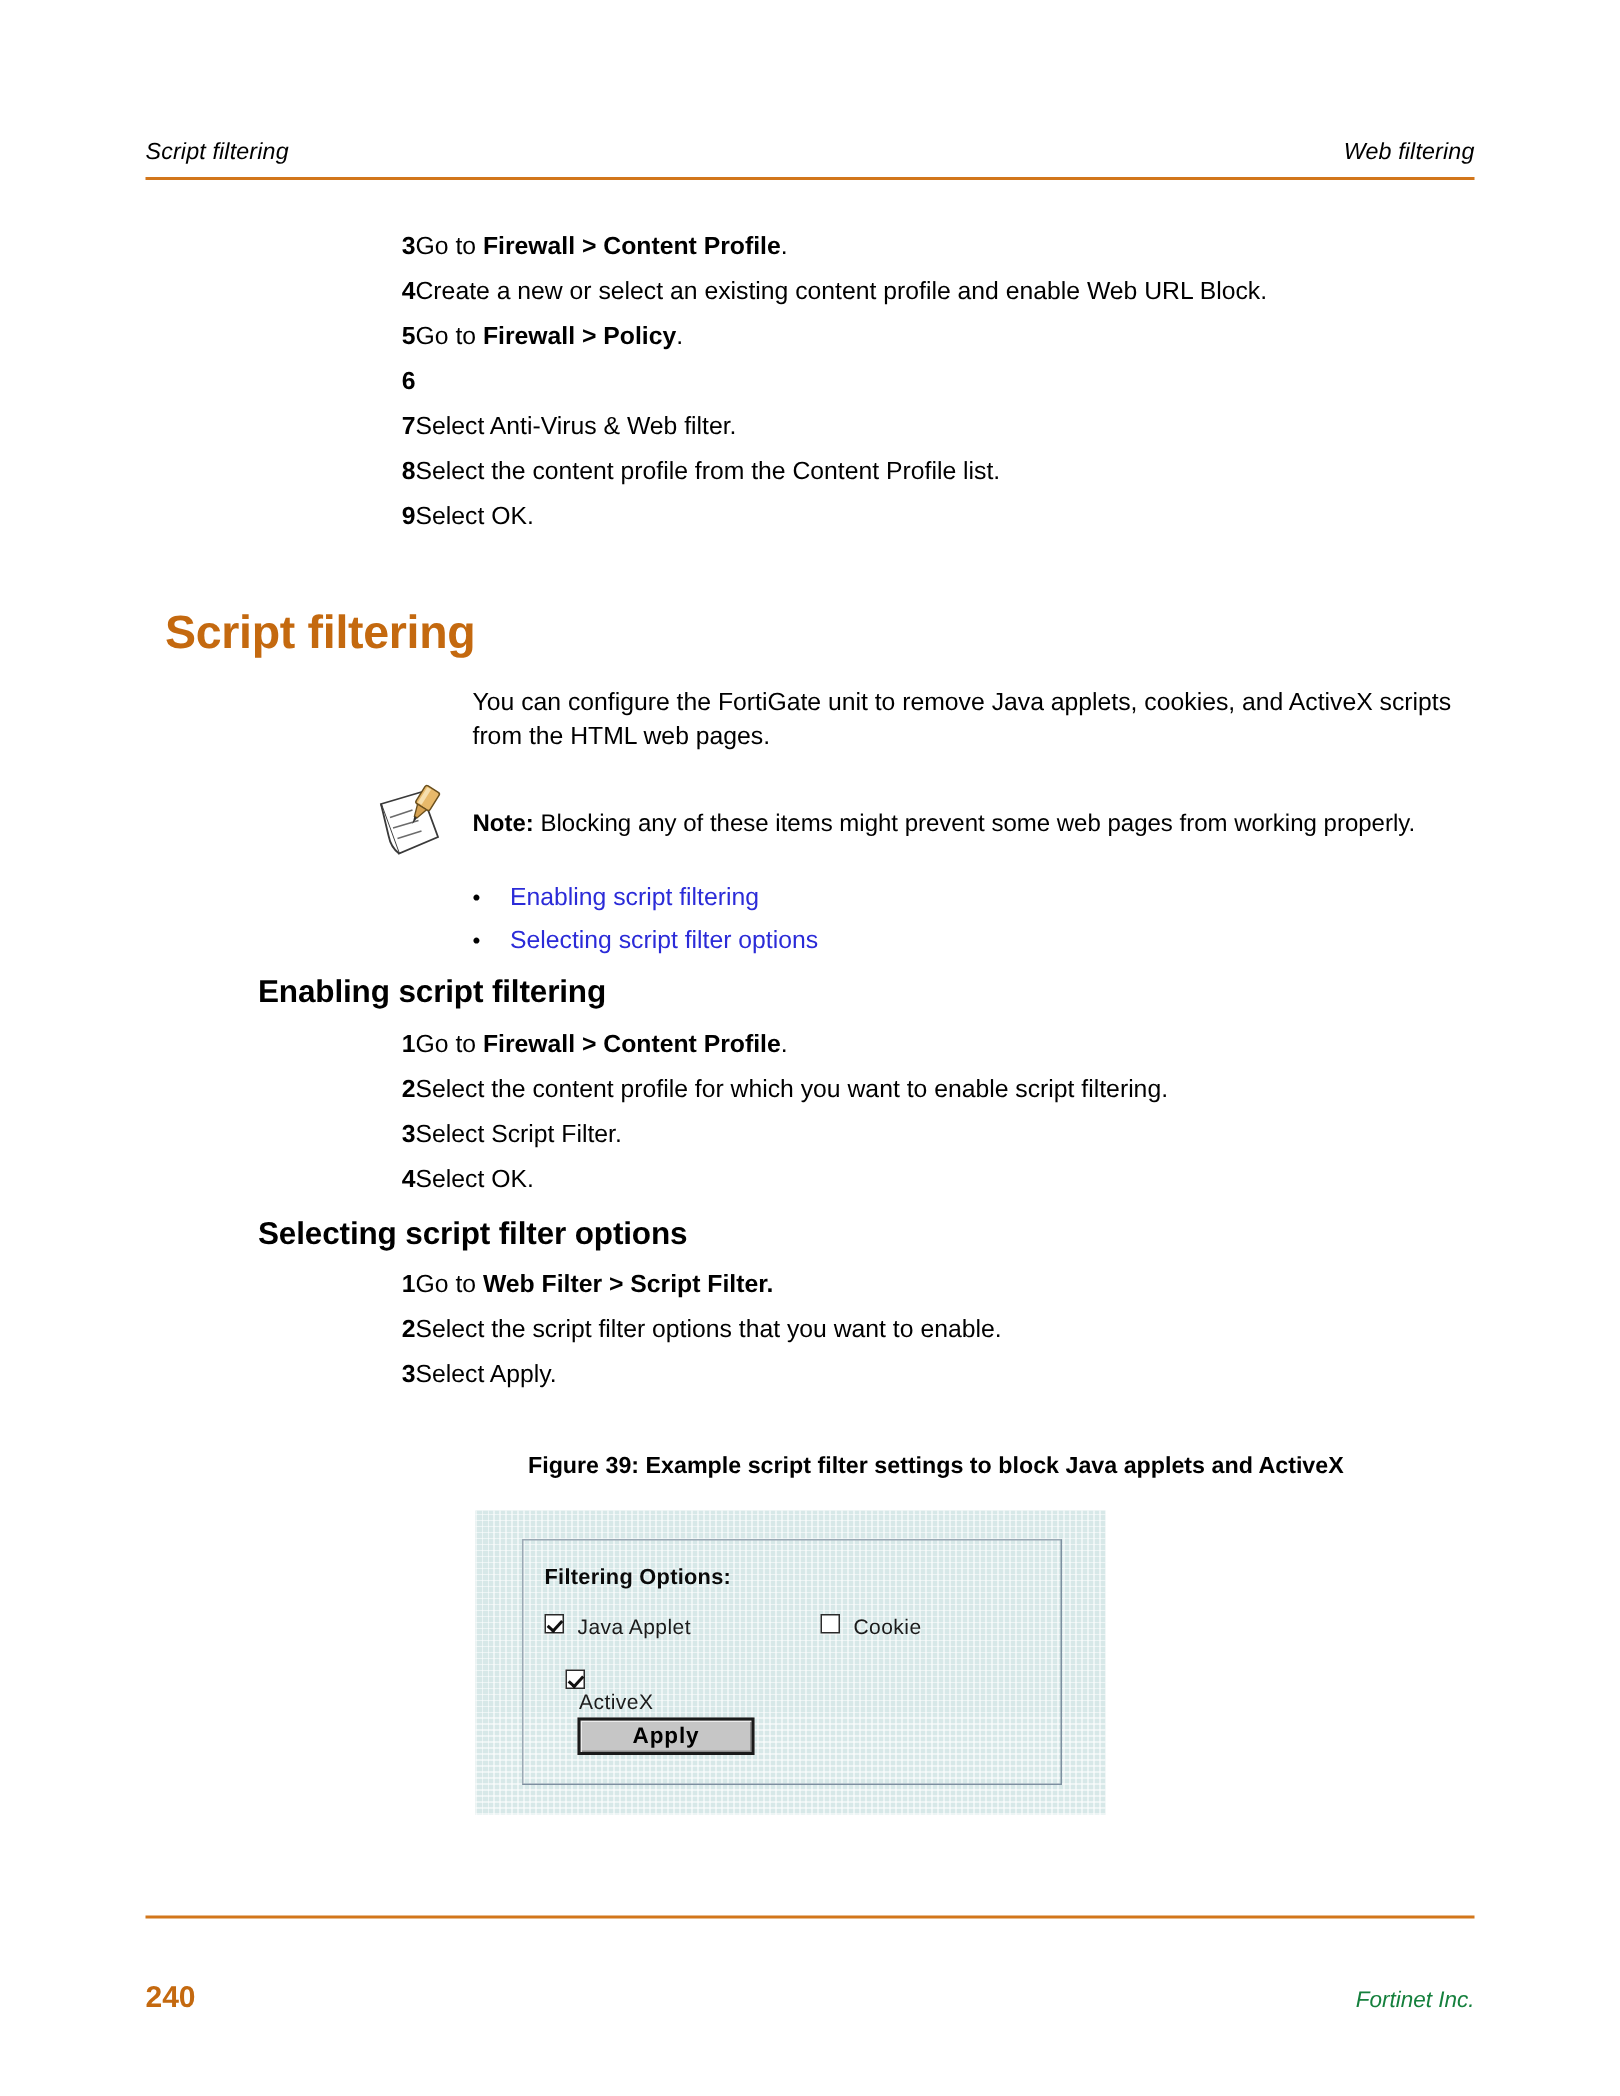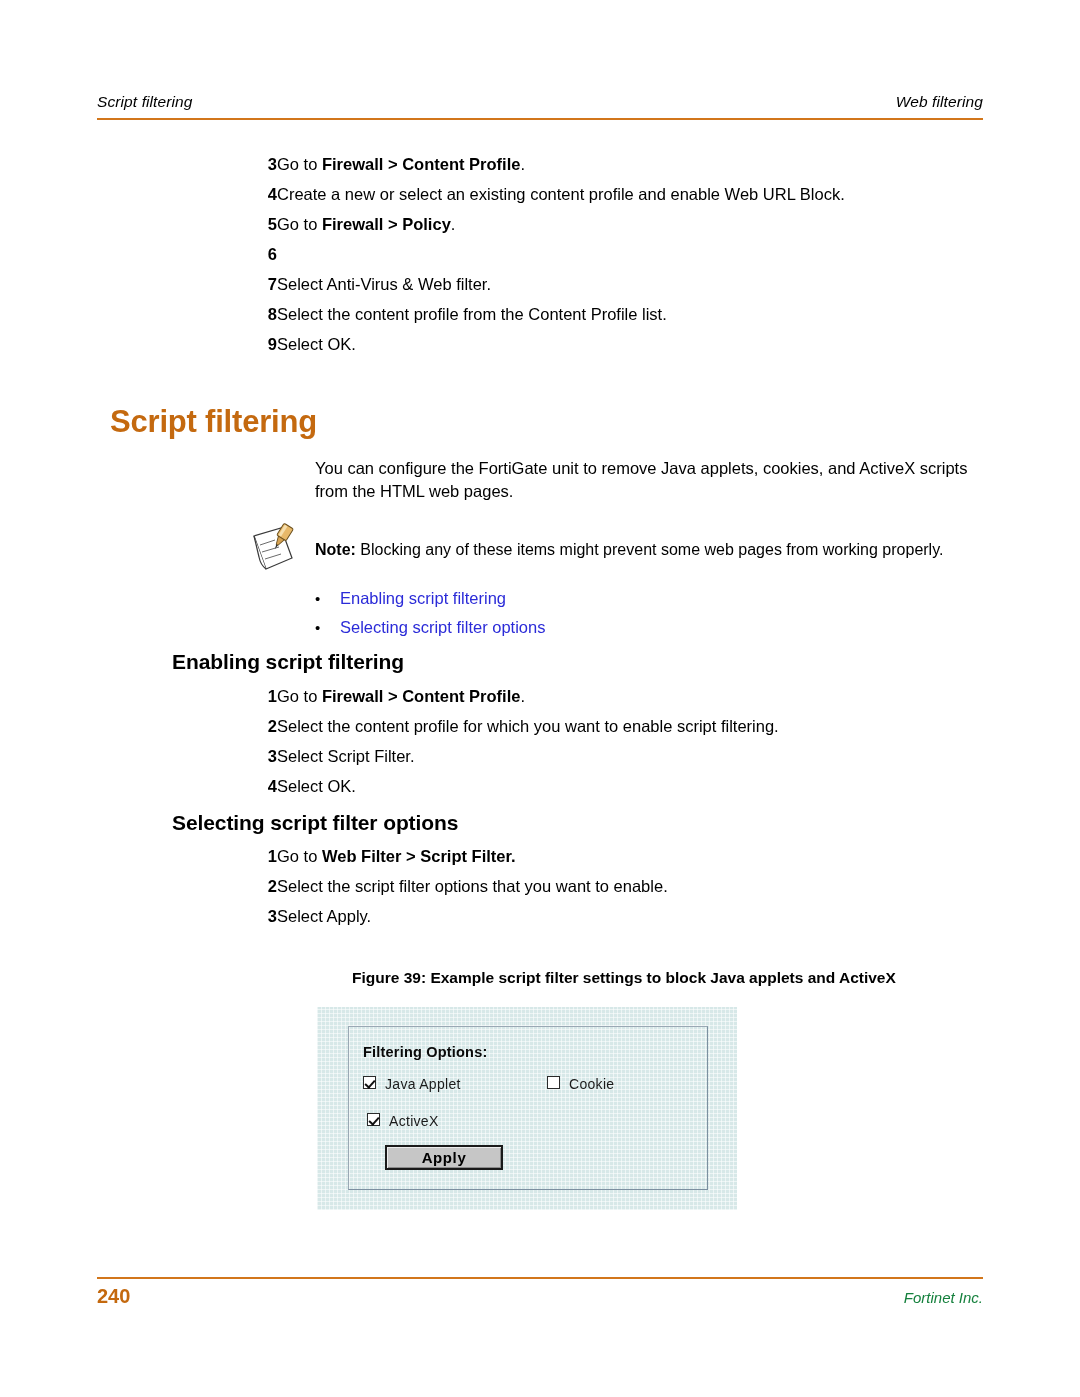--- a/index.html
+++ b/index.html
@@ -195,21 +195,21 @@
     font-weight: bold;
     color: #0a0a0a;
     letter-spacing: 0.2px;
   }
   .cb-row {
     position: absolute;
     display: flex;
   }
   .cb-row-1 { left: 14px; top: 49px; }
   .cb-row-1b { left: 198px; top: 49px; }
-  .cb-row-2 { left: 18px; top: 86px; }
+  .cb-row-2 { left: 28px; top: 86px; flex-direction: column; }
   .cb-box {
     width: 13px;
     height: 13px;
     background: #ffffff;
     border: 1px solid #2a2a2a;
     box-sizing: border-box;
     position: relative;
     flex: 0 0 auto;
   }
   .cb-box.checked::after {
@@ -264,20 +264,21 @@
     top: 1285px;
     width: 886px;
     display: flex;
     justify-content: space-between;
     align-items: baseline;
   }
   .page-num {
     font-size: 20px;
     font-weight: bold;
     color: #C4690F;
+    margin-top: 36px;
   }
   .publisher {
     font-size: 15px;
     font-style: italic;
     color: #15803d;
   }
 </style>
 </head>
 <body>
 

